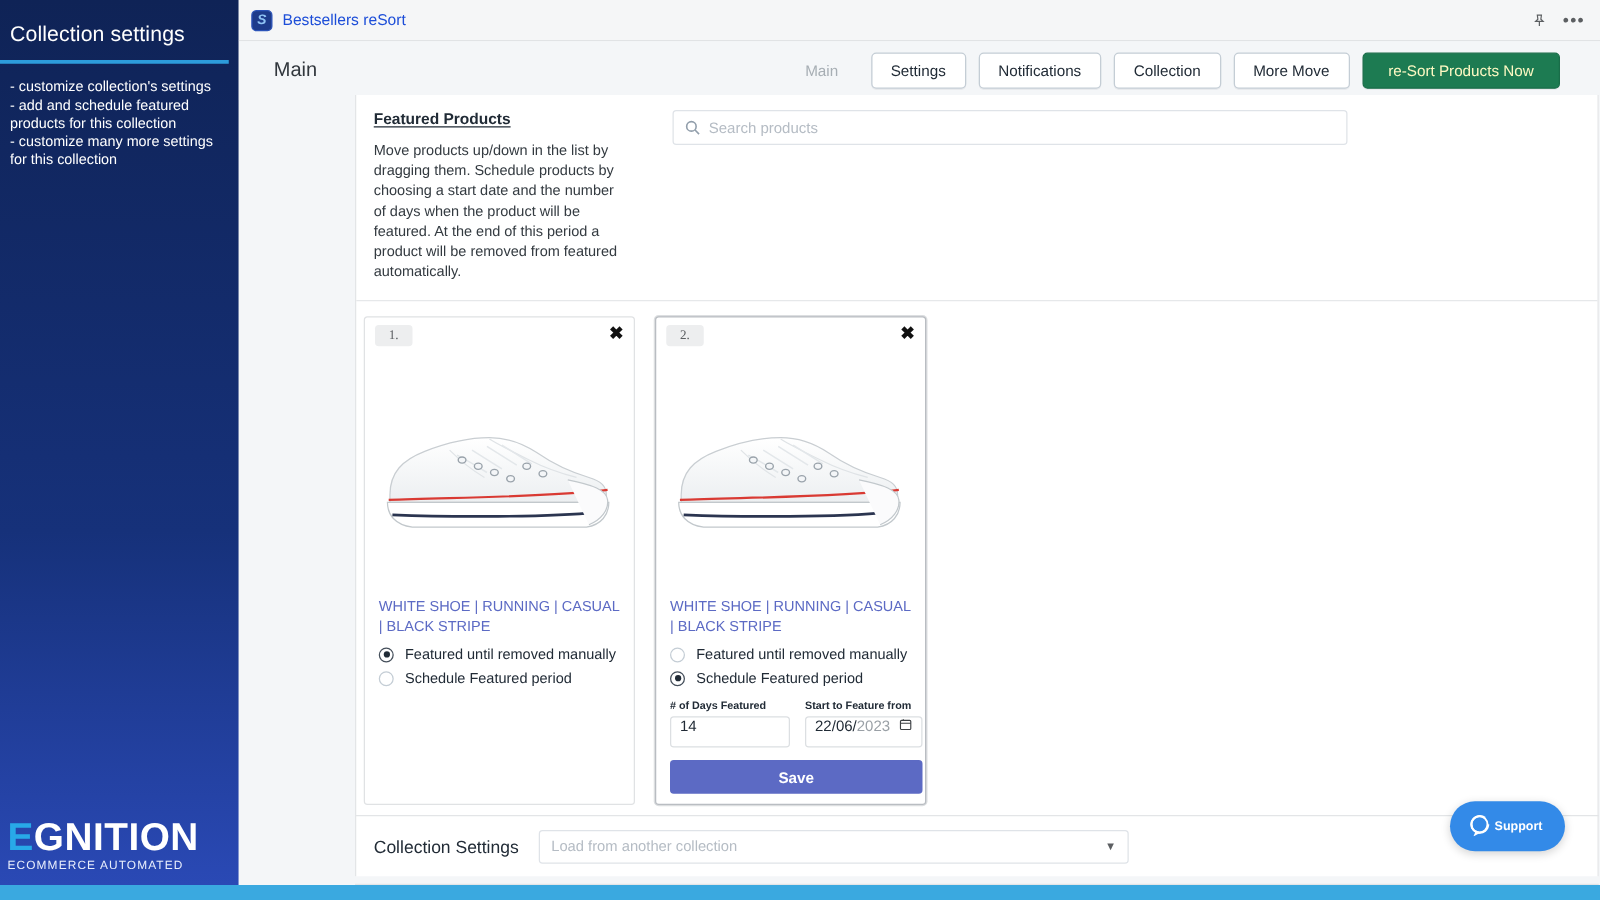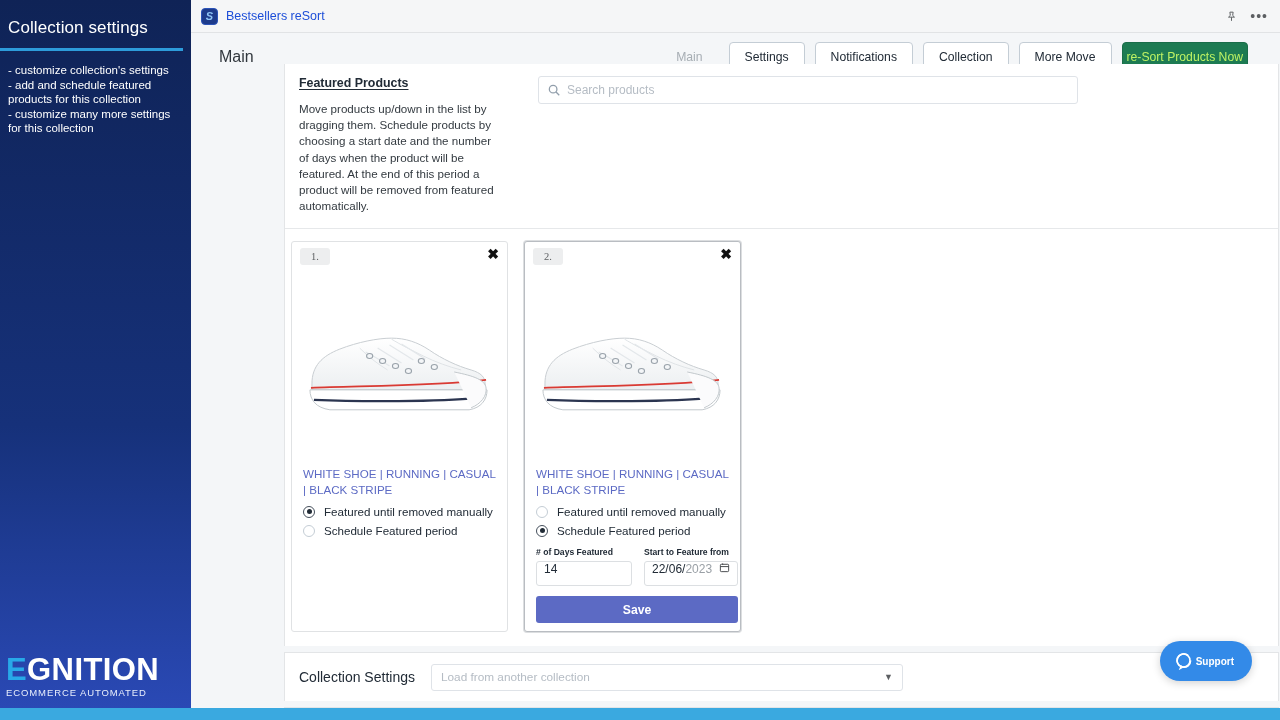--- a/index.html
+++ b/index.html
@@ -55,25 +55,25 @@
   .page-head { height: 47px; display: flex; align-items: center; padding: 0 32px 0 28px; background: #f4f6f8; }
   .page-title { font-size: 16px; color: #31373d; font-weight: 400; }
   .tabs { margin-left: auto; display: flex; align-items: center; gap: 10px; }
   .tab {
     height: 29px; padding: 0 15px; border-radius: 4px; border: 1px solid #c4cdd5;
     background: #ffffff; color: #212b36; font-size: 12.2px; font-family: inherit;
     display: flex; align-items: center; cursor: pointer;
     box-shadow: 0 1px 0 rgba(22,29,37,.05);
   }
   .tab.disabled { background: #f4f6f8; border-color: transparent; color: #a7aeb4; box-shadow:none; cursor: default; }
-  .tab.primary { background: #1d7b52; border-color: #1a6d49; color: #bef264; font-weight: 400; padding: 0 4px; }
+  .tab.primary { background: #1d7b52; border-color: #1a6d49; color: #fef9c3; font-weight: 400; padding: 0 20px; }
 
   
   .card {
-    position: absolute; left: 93px; top: 64px; width: 995px; background: #ffffff;
+    position: absolute; left: 93px; top: 76px; width: 995px; background: #ffffff;
     border: 1px solid #e3e5e7; border-top: none; border-bottom: none;
   }
   .card-sec1 { display: flex; padding: 12px 0 14px 0; border-bottom: 1px solid #e6e8ea; }
   .featured-col { width: 228px; padding: 0 16px 0 14px; }
   .featured-title {
     font-size: 12.4px; font-weight: 700; color: #212b36; text-decoration: underline;
     text-underline-offset: 2px; margin-bottom: 11px;
   }
   .featured-desc { font-size: 11.6px; line-height: 16.2px; color: #333a40; }
   .search-col { flex: 1; padding-right: 200px; }

